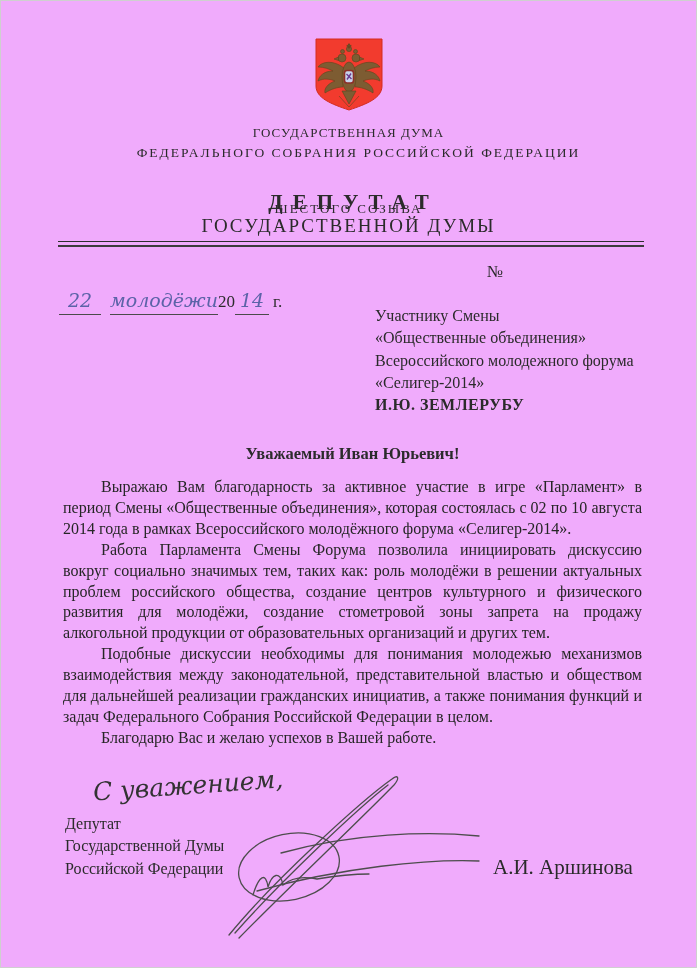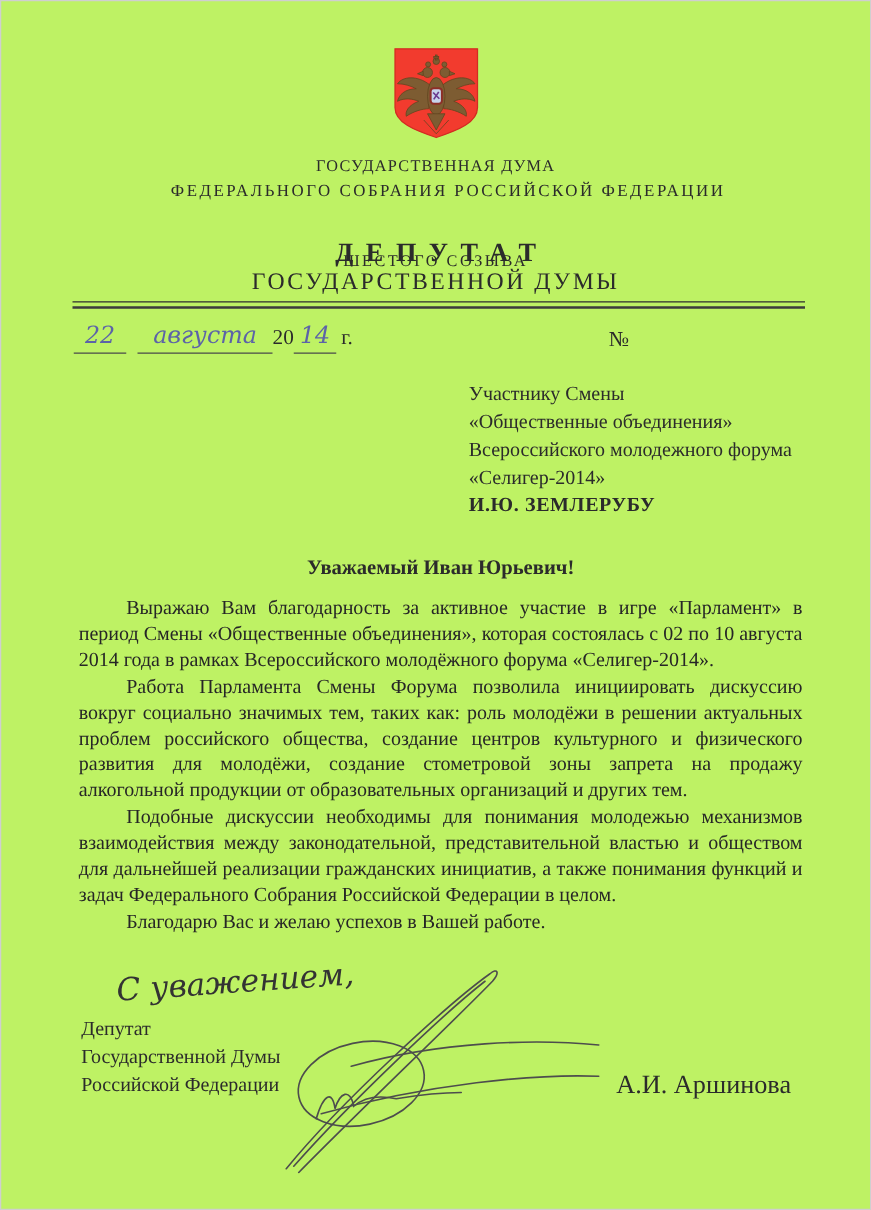--- a/index.html
+++ b/index.html
@@ -1,36 +1,36 @@
 <!DOCTYPE html>
 <html><head>
 <meta charset="utf-8">
 <style>
   html,body{margin:0;padding:0;background:#e9e9e9;}
   .page{
     position:relative;width:697px;height:968px;margin:0 auto;
-    background:#bef264;border:1px solid #cfcfcf;box-sizing:border-box;
+    background:#f0abfc;border:1px solid #cfcfcf;box-sizing:border-box;
     font-family:"Liberation Serif", serif;color:#2b2b2b;overflow:hidden;
   }
   
   .emblem{position:absolute;top:37px;left:50%;transform:translateX(-50%);width:80px;height:74px;}
   .org-lines{position:absolute;top:122px;left:0;width:100%;text-align:center;}
   .org-line1{font-size:13px;letter-spacing:1px;line-height:20px;}
   .org-line2{font-size:13.5px;letter-spacing:2px;line-height:20px;padding-left:20px;}
   .org-line3{font-size:13px;letter-spacing:2px;line-height:20px;margin-top:36px;}
   .post-line1{position:absolute;top:189px;left:0;width:100%;text-align:center;
     font-size:21px;font-weight:bold;letter-spacing:10px;text-indent:10px;}
   .post-line2{position:absolute;top:214px;left:0;width:100%;text-align:center;
     font-size:19px;letter-spacing:2px;}
   .double-rule{position:absolute;top:240px;left:57px;width:586px;height:3px;
     border-top:1px solid #2e2e2e;border-bottom:2px solid #3c3c3c;}
   
   .dateline{position:absolute;top:256px;left:58px;display:flex;align-items:flex-end;}
   .blank{display:inline-block;border-bottom:1px solid #4a4a4a;text-align:center;height:26px;box-sizing:border-box;}
-  .hand{font-family:"DejaVu Serif", serif;font-style:italic;color:#5c63a8;}
+  .hand{font-family:"DejaVu Serif", serif;font-style:italic;color:#5c63a8;margin-top:32px;}
   .blank-day{width:42px;font-size:19px;}
   .blank-month{width:108px;font-size:19px;margin-left:9px;}
   .printed{font-size:17px;line-height:26px;}
   .blank-year{width:34px;font-size:19px;}
   .numberline{position:absolute;top:258px;left:486px;display:flex;align-items:flex-end;}
   .blank-number{width:140px;font-size:17px;}
   
   .recipient{position:absolute;top:304px;left:374px;width:270px;font-size:16px;line-height:22.3px;}
   .recipient-name{font-weight:bold;letter-spacing:.5px;}
   
@@ -84,21 +84,21 @@
     <div class="org-line3">ШЕСТОГО СОЗЫВА</div>
   </div>
 
   <div class="post-line1">ДЕПУТАТ</div>
   <div class="post-line2">ГОСУДАРСТВЕННОЙ ДУМЫ</div>
 
   <div class="double-rule"></div>
 
   <div class="dateline">
     <span class="blank blank-day hand">22</span>
-    <span class="blank blank-month hand">августа</span>
+    <span class="blank blank-month hand">молодёжи</span>
     <span class="printed">20</span>
     <span class="blank blank-year hand">14</span>
     <span class="printed" style="margin-left:4px;">г.</span>
   </div>
   <div class="numberline">
     <span class="printed">№</span>
   </div>
 
   <div class="recipient">
     <div>Участнику Смены</div>

